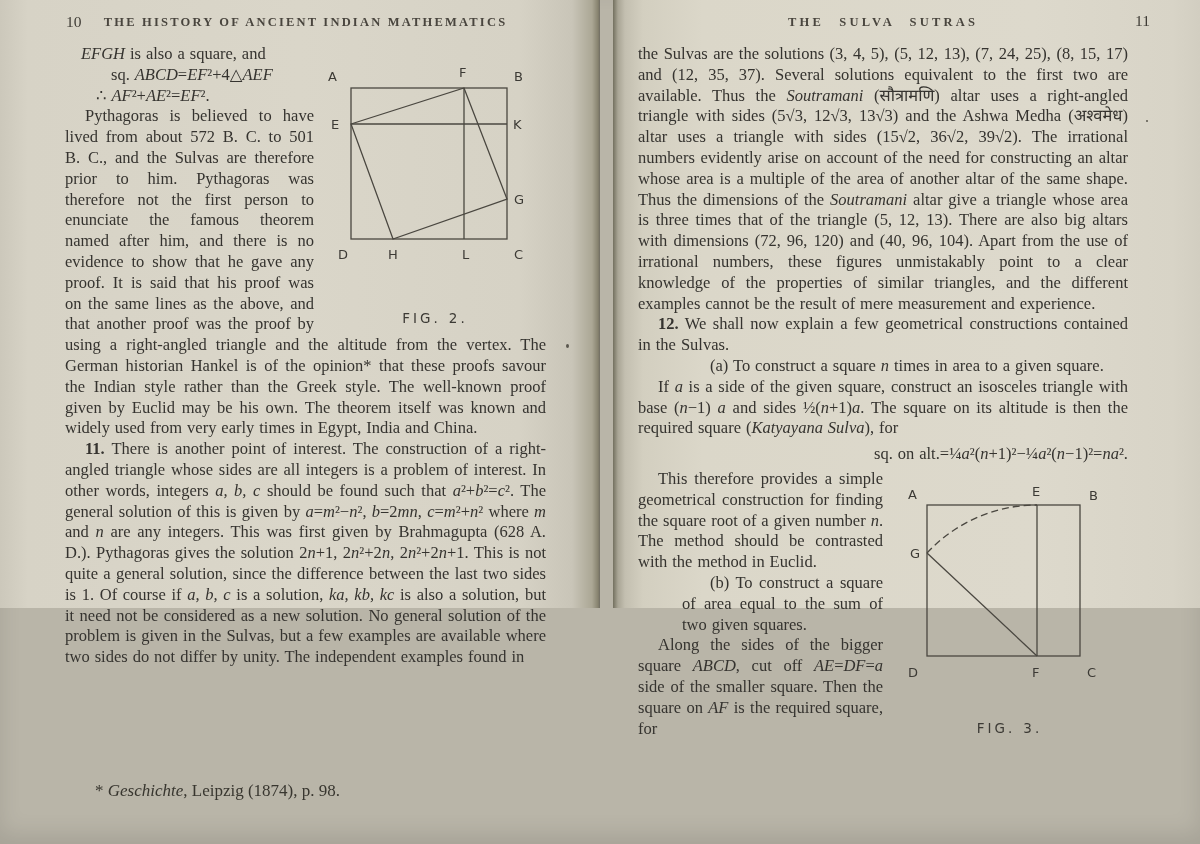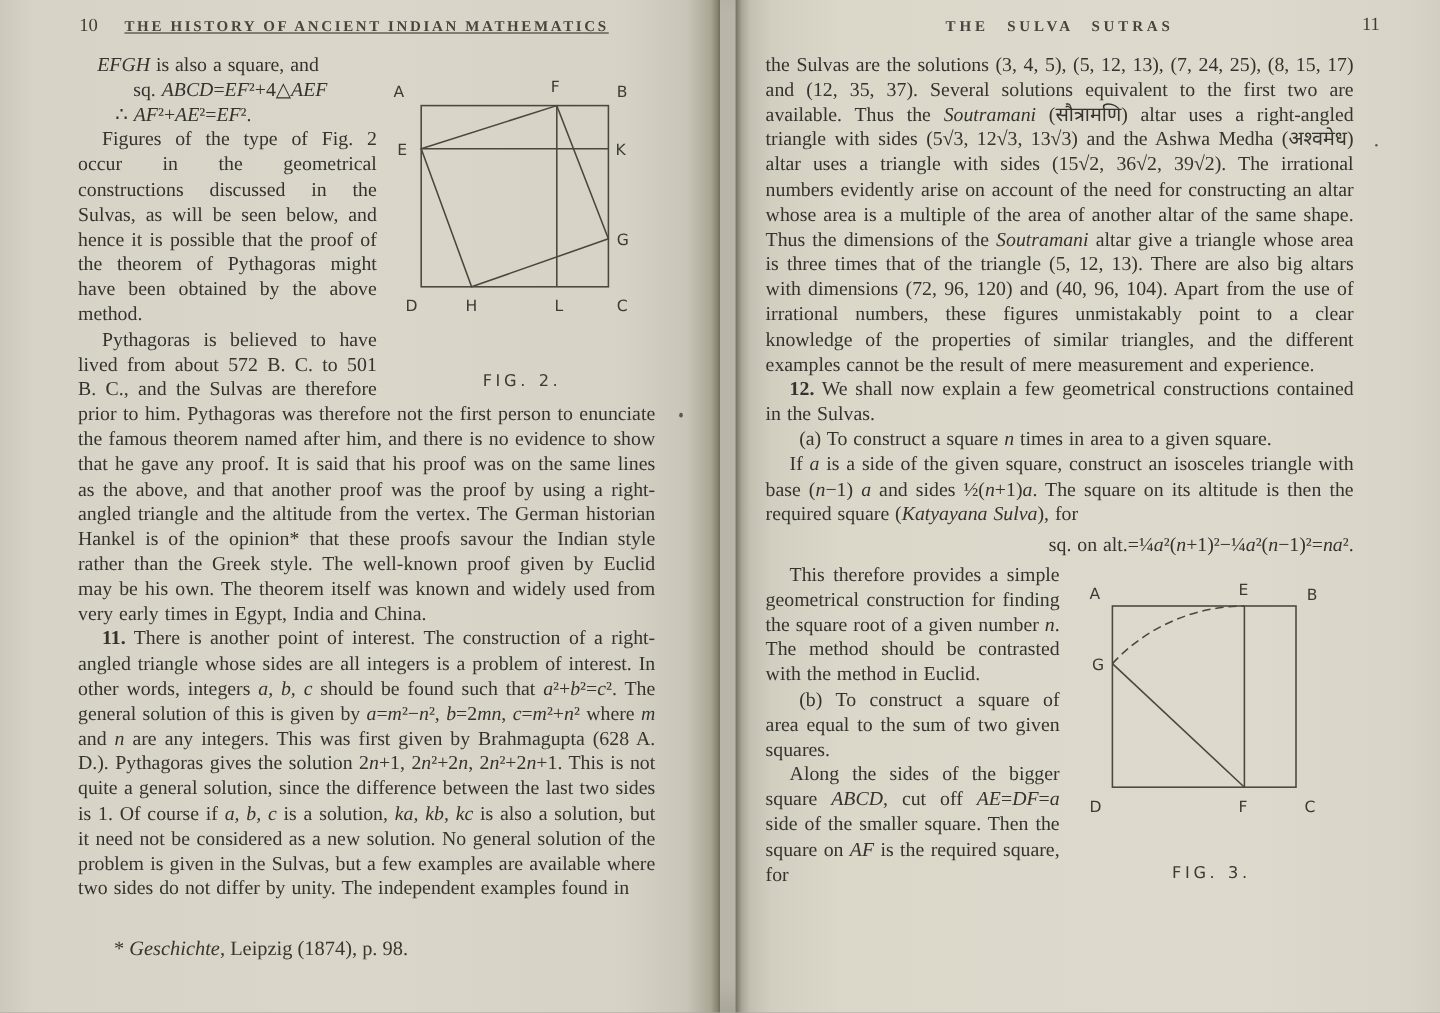--- a/index.html
+++ b/index.html
@@ -1,34 +1,34 @@
 <!DOCTYPE html>
 <html><head>
 <meta charset="utf-8">
 <style>
   html,body{margin:0;padding:0;background:#b9b5a8;}
   .book{position:relative;width:1200px;height:844px;overflow:hidden;
         font-family:"Liberation Serif",serif;color:#35332f;
         box-shadow:inset 0 -10px 22px rgba(0,0,0,.10);}
-  .page{position:absolute;top:0;height:844px;}
+  .page{position:absolute;top:0;height:608px;}
   .page.left{left:0;width:600px;
     background:linear-gradient(90deg,#ccc8bb 0,#d7d3c6 28px,#dad6c9 300px,#d6d2c5 520px,#c9c5b8 572px,#aba795 592px,#87836f 598px,#6f6c62 600px);}
   .page.right{left:613px;width:600px;
     background:linear-gradient(90deg,#73705f 0,#a9a595 5px,#c3bfb0 12px,#d3cfc0 30px,#dbd7c9 90px,#ddd9cc 420px,#d8d4c7 560px,#cfcbbe 600px);}
   .pgnum{position:absolute;font-size:15.5px;color:#3f3c36;}
   .running{position:absolute;text-align:center;font-size:12.5px;font-weight:bold;
            color:#49453e;letter-spacing:2.2px;}
   .running.sulva{letter-spacing:3.2px;word-spacing:9px;}
   .body-text{position:absolute;top:44px;font-size:16.5px;line-height:20.8px;
              text-align:justify;word-spacing:.05em;}
   .body-text.lb{left:65px;width:481px;}
   .body-text.rb{left:25px;width:490px;}
   p{margin:0;}
   .ind{text-indent:20px;}
-  .ind2{text-indent:28px;}
+  .ind2{text-indent:28px;margin-left:44px;}
   .eq{text-align:left;}
   .eq.e1{margin-left:16px;}
   .eq.e2{margin-left:46px;}
   .eq.e3{margin-left:31px;}
   .it{font-style:italic;font-family:Liberation Serif, serif;}
   .bd{font-weight:bold;}
   .formula-center{text-align:right;margin:5px 0 4px;}
   .formula-right{text-align:right;margin-top:14px;padding-right:6px;}
   .fig-float2{float:right;width:222px;margin:8px 0 4px 10px;}
   .fig-float3{float:right;width:237px;margin:8px 0 70px 8px;}
@@ -41,21 +41,21 @@
             text-align:left;color:#38362f;}
   .speck{position:absolute;background:#5a574e;border-radius:50%;}
 </style>
 </head>
 <body>
 
 <div class="book">
 
   <div class="page left">
     <span class="pgnum" style="left:66px;top:13px;">10</span>
-    <div class="running" style="left:65px;top:15px;width:481px;text-decoration:underline;">THE HISTORY OF ANCIENT INDIAN MATHEMATICS</div>
+    <div class="running" style="left:65px;top:15px;width:481px;">THE HISTORY OF ANCIENT INDIAN MATHEMATICS</div>
 
     <div class="body-text lb">
 
       <div class="fig-float2">
         <svg width="222" height="250" viewBox="0 0 222 250">
           <rect class="ln" x="27" y="36" width="156" height="151"></rect>
           <polygon class="ln" points="27,72 140,36 183,147 69,187"></polygon>
           <line class="ln" x1="27" y1="72" x2="183" y2="72"></line>
           <line class="ln" x1="140" y1="36" x2="140" y2="187"></line>
           <text x="4" y="29">A</text>
@@ -68,21 +68,20 @@
           <text x="64" y="207">H</text>
           <text x="138" y="207">L</text>
           <text x="190" y="207">C</text>
         </svg>
         <div class="fig-caption">FIG. 2.</div>
       </div>
 
       <p class="eq e1"><span class="it">EFGH</span><span> is also a square, and</span></p>
       <p class="eq e2"><span>sq. </span><span class="it">ABCD</span><span>=</span><span class="it">EF</span><span>²+4△</span><span class="it">AEF</span></p>
       <p class="eq e3"><span>∴  </span><span class="it">AF</span><span>²+</span><span class="it">AE</span><span>²=</span><span class="it">EF</span><span>².</span></p>
-      <p class="ind"><span>Figures of the type of Fig. 2 occur in the geometrical constructions discussed in the Sulvas, as will be seen below, and hence it is possible that the proof of the theorem of Pythagoras might have been obtained by the above method.</span></p>
       <p class="ind"><span>Pythagoras is believed to have lived from about 572 B. C. to 501 B. C., and the Sulvas are therefore prior to him.  Pythagoras was therefore not the first person to enunciate the famous theorem named after him, and there is no evidence to show that he gave any proof.  It is said that his proof was on the same lines as the above, and that another proof was the proof by using a right-angled triangle and the altitude from the vertex.  The German historian Hankel is of the opinion* that these proofs savour the Indian style rather than the Greek style.  The well-known proof given by Euclid may be his own.  The theorem itself was known and widely used from very early times in Egypt, India and China.</span></p>
       <p class="ind"><span class="bd">11.</span><span>  There is another point of interest.  The construction of a right-angled triangle whose sides are all integers is a problem of interest.  In other words, integers </span><span class="it">a, b, c</span><span> should be found such that </span><span class="it">a</span><span>²+</span><span class="it">b</span><span>²=</span><span class="it">c</span><span>².  The general solution of this is given by </span><span class="it">a</span><span>=</span><span class="it">m</span><span>²−</span><span class="it">n</span><span>², </span><span class="it">b</span><span>=2</span><span class="it">mn</span><span>, </span><span class="it">c</span><span>=</span><span class="it">m</span><span>²+</span><span class="it">n</span><span>² where </span><span class="it">m</span><span> and </span><span class="it">n</span><span> are any integers.  This was first given by Brahmagupta (628 A. D.).  Pythagoras gives the solution 2</span><span class="it">n</span><span>+1, 2</span><span class="it">n</span><span>²+2</span><span class="it">n</span><span>, 2</span><span class="it">n</span><span>²+2</span><span class="it">n</span><span>+1.  This is not quite a general solution, since the difference between the last two sides is 1.  Of course if </span><span class="it">a, b, c</span><span> is a solution, </span><span class="it">ka, kb, kc</span><span> is also a solution, but it need not be considered as a new solution.  No general solution of the problem is given in the Sulvas, but a few examples are available where two sides do not differ by unity.  The independent examples found in</span></p>
     </div>
 
     <div class="footnote"><span>* </span><span class="it">Geschichte</span><span>, Leipzig (1874), p. 98.</span></div>
   </div>
 
   <div class="page right">
     <div class="running sulva" style="left:25px;top:15px;width:490px;">THE SULVA SUTRAS</div>
     <span class="pgnum" style="left:522px;top:12px;">11</span>

